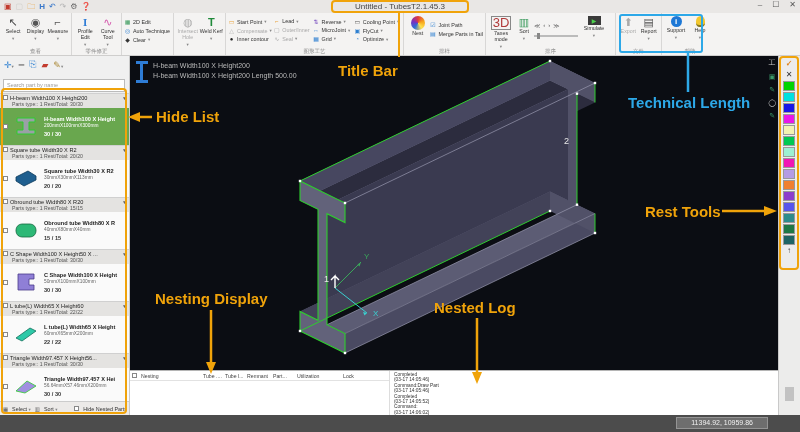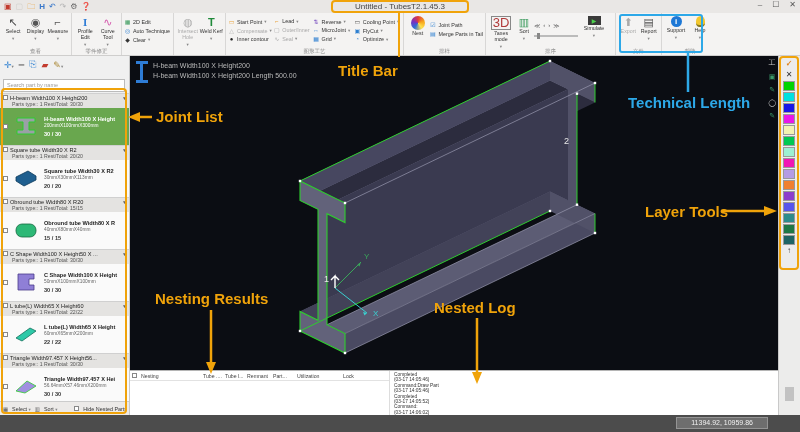--- a/index.html
+++ b/index.html
@@ -673,17 +673,17 @@
   <polygon points="777,211 764,206 764,216" fill="#f0a30a"></polygon>
 
   <line x1="211" y1="310" x2="211" y2="364" stroke="#f0a30a" stroke-width="2.5"></line>
   <polygon points="211,374 206,362 216,362" fill="#f0a30a"></polygon>
 
   <line x1="477" y1="318" x2="477" y2="374" stroke="#f0a30a" stroke-width="2.5"></line>
   <polygon points="477,384 472,372 482,372" fill="#f0a30a"></polygon>
 </svg>
 
 <span class="ann-text ann-orange" style="left:338px;top:62px">Title Bar</span>
-<span class="ann-text ann-orange" style="left:156px;top:108px">Joint List</span>
+<span class="ann-text ann-orange" style="left:156px;top:108px">Hide List</span>
 <span class="ann-text ann-blue" style="left:628px;top:94px">Technical Length</span>
-<span class="ann-text ann-orange" style="left:645px;top:203px">Layer Tools</span>
-<span class="ann-text ann-orange" style="left:155px;top:290px">Nesting Results</span>
+<span class="ann-text ann-orange" style="left:645px;top:203px">Rest Tools</span>
+<span class="ann-text ann-orange" style="left:155px;top:290px">Nesting Display</span>
 <span class="ann-text ann-orange" style="left:434px;top:299px">Nested Log</span>
 
 </body></html>

